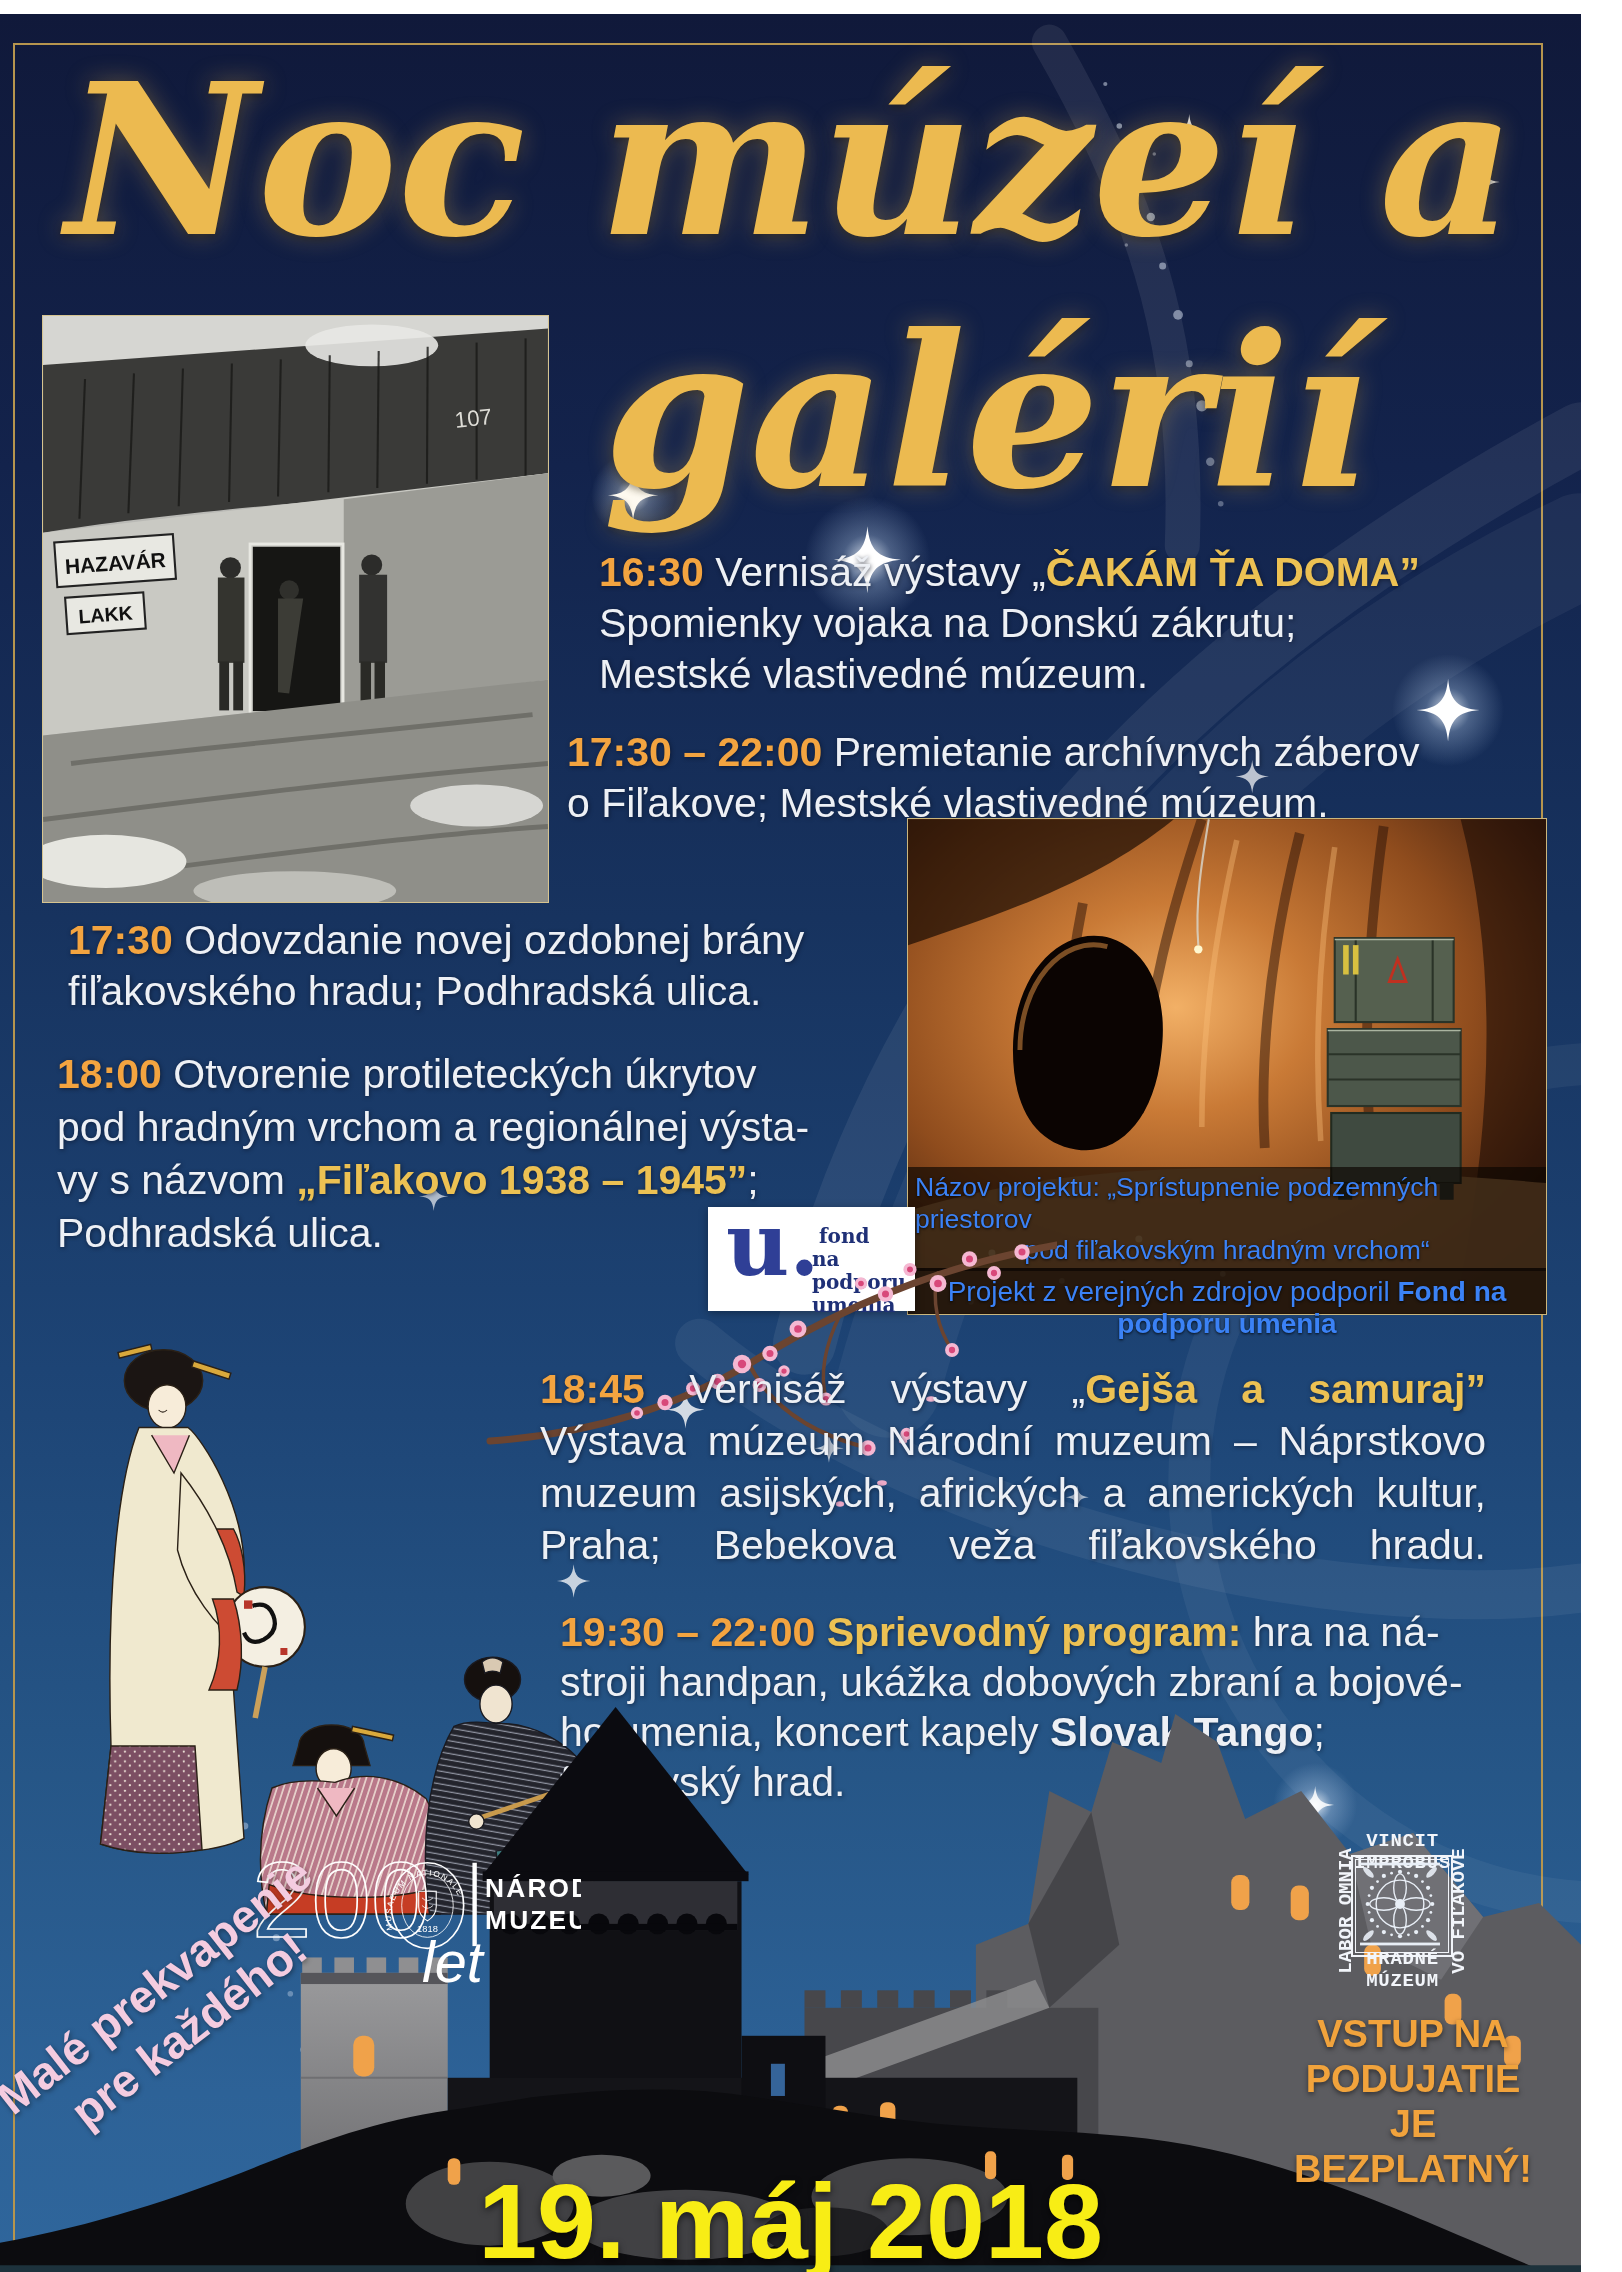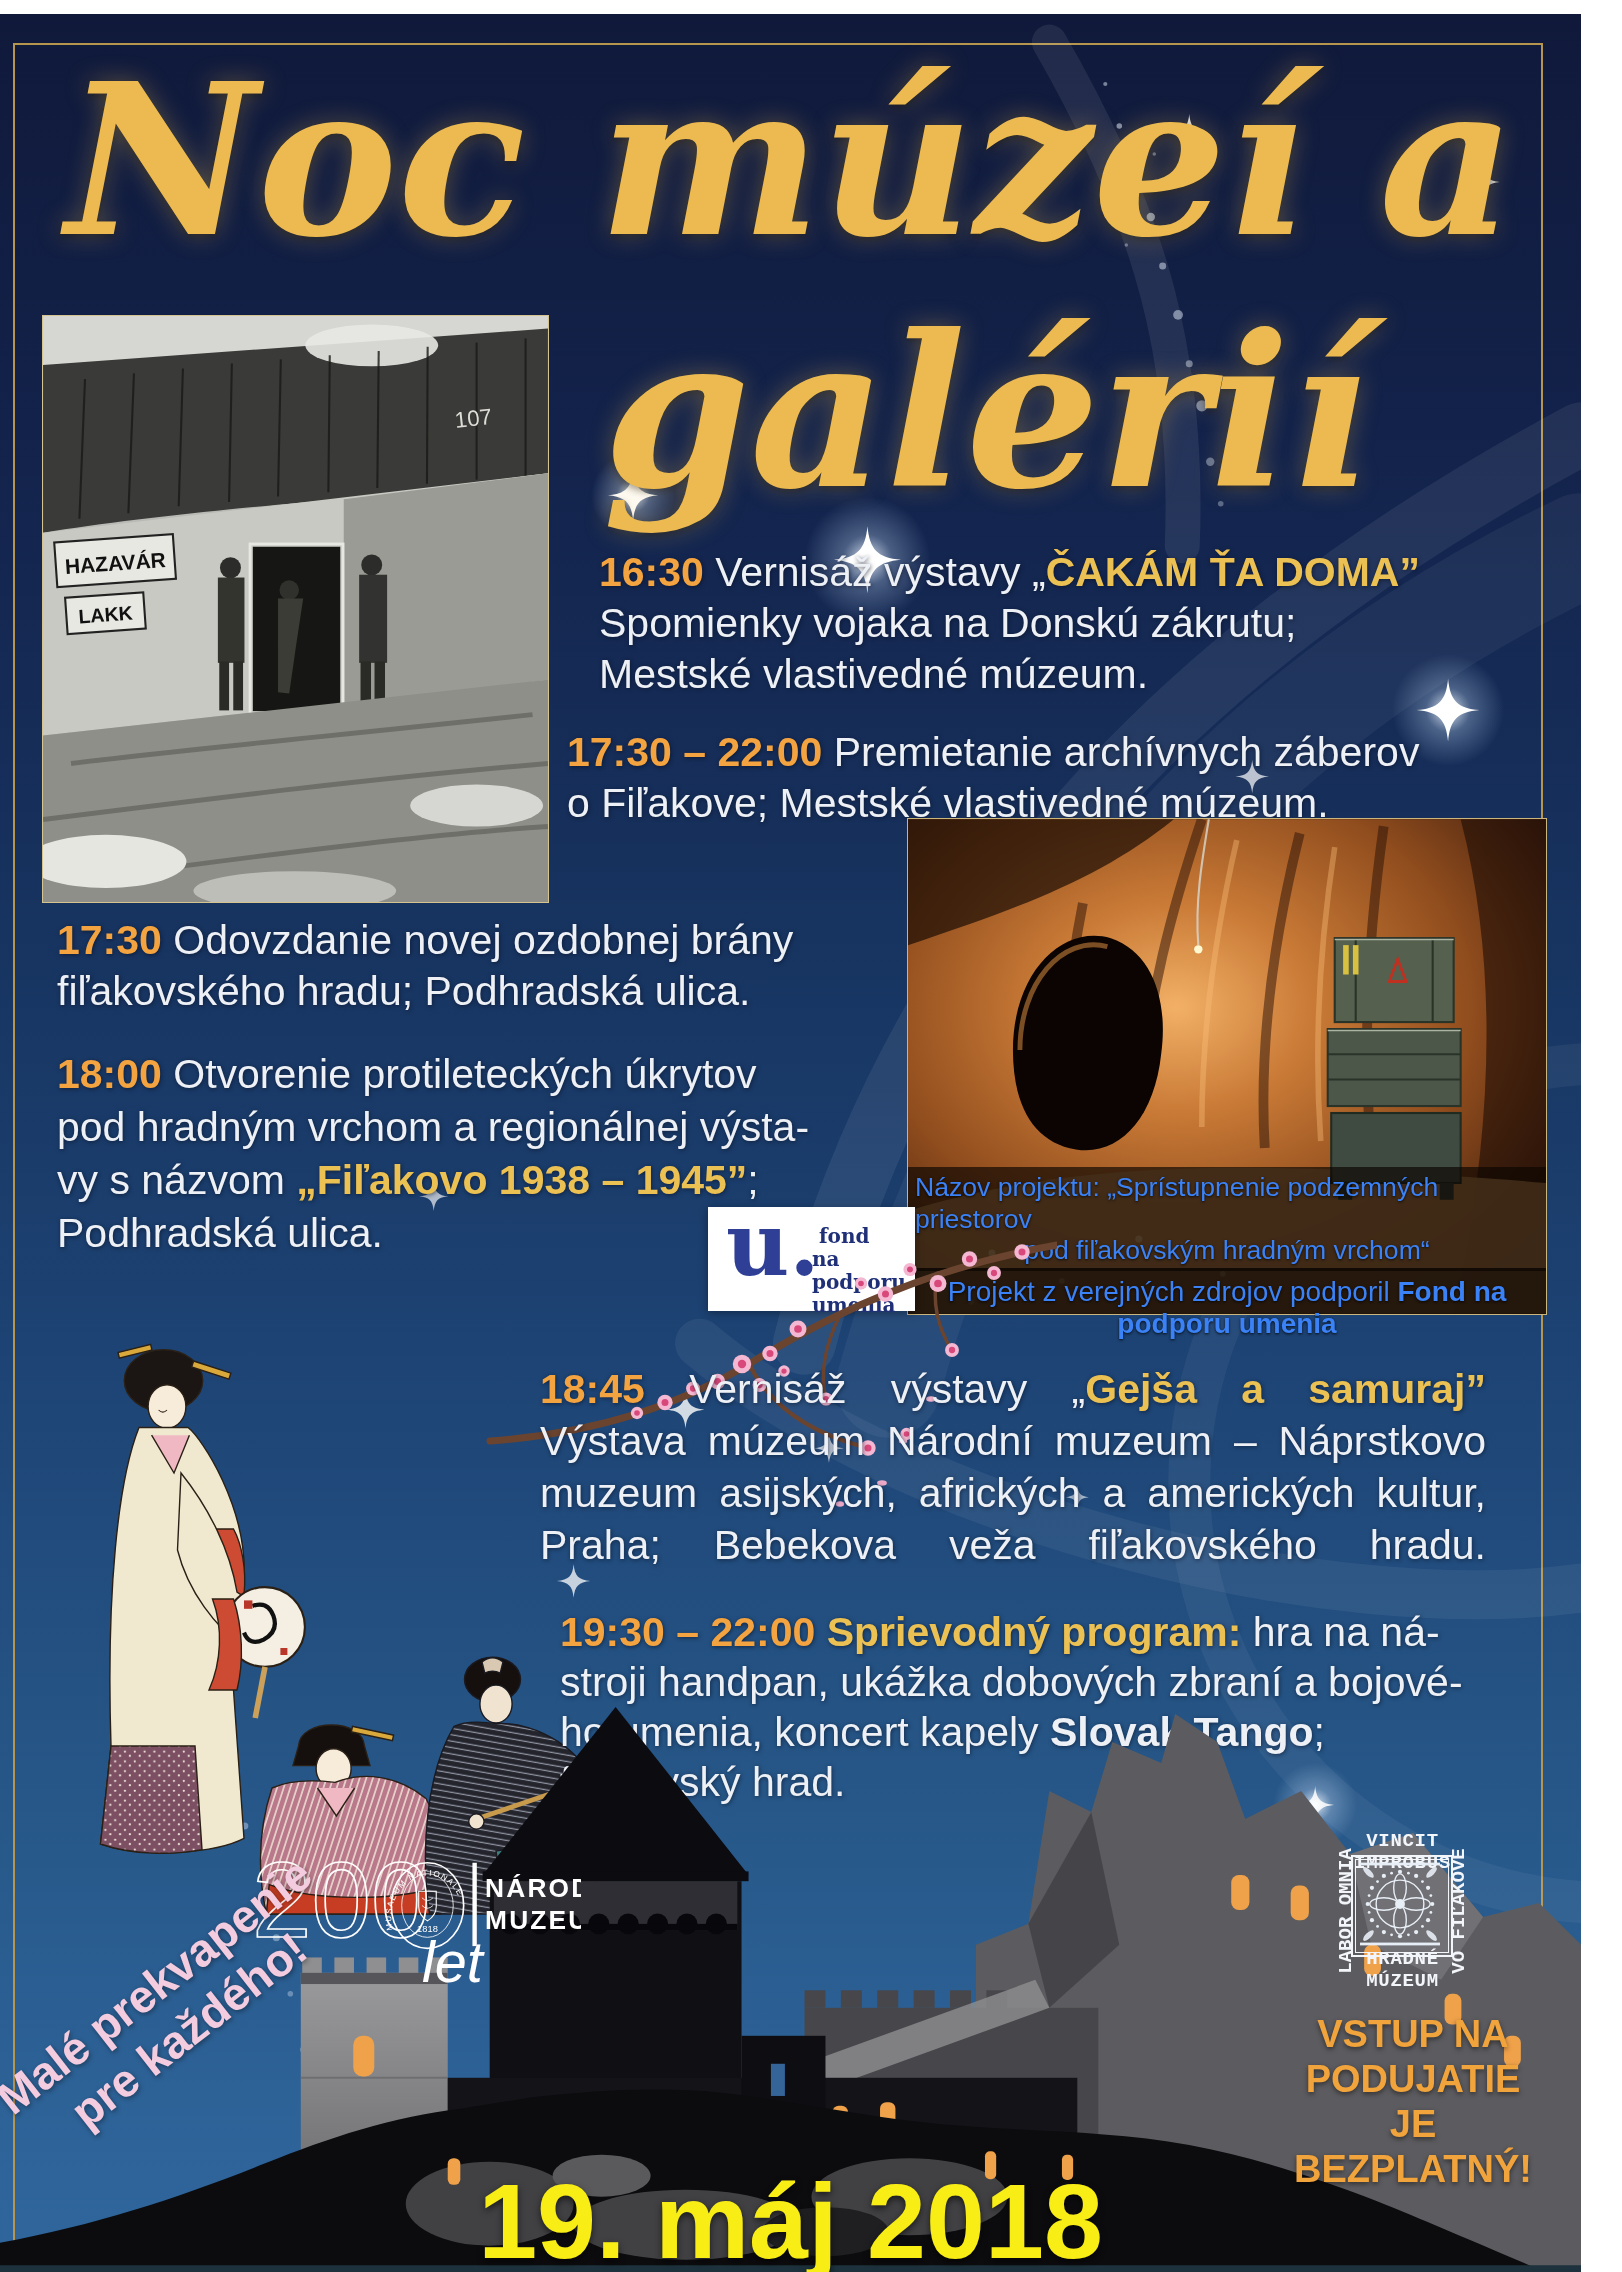--- a/index.html
+++ b/index.html
@@ -255,21 +255,21 @@
         <line x1="600" y1="302" x2="790" y2="302" stroke="#aab4a0" stroke-width="2"></line>
       </g>
     </svg>
     <div class="cap cap1">
       <div>Názov projektu: „Sprístupnenie podzemných priestorov</div>
       <div class="capline2">pod fiľakovským hradným vrchom“</div>
     </div>
     <div class="cap cap2"><span>Projekt z verejných zdrojov podporil </span><span class="b">Fond na podporu umenia</span></div>
   </div>
 
-  <div class="abs ev" style="left:57px;top:901px;width:867px;">
+  <div class="abs ev" style="left:68px;top:901px;width:867px;">
     <div><span class="t">17:30</span><span> Odovzdanie novej ozdobnej brány</span></div>
     <div>fiľakovského hradu; Podhradská ulica.</div>
   </div>
 
   <div class="abs ev" style="left:57px;top:1034px;width:881px;line-height:53px;">
     <div><span class="t">18:00</span><span> Otvorenie protileteckých úkrytov</span></div>
     <div>pod hradným vrchom a regionálnej výsta-</div>
     <div><span>vy s názvom </span><span class="g">„Fiľakovo 1938 – 1945”</span><span>;</span></div>
     <div>Podhradská ulica.</div>
   </div>

